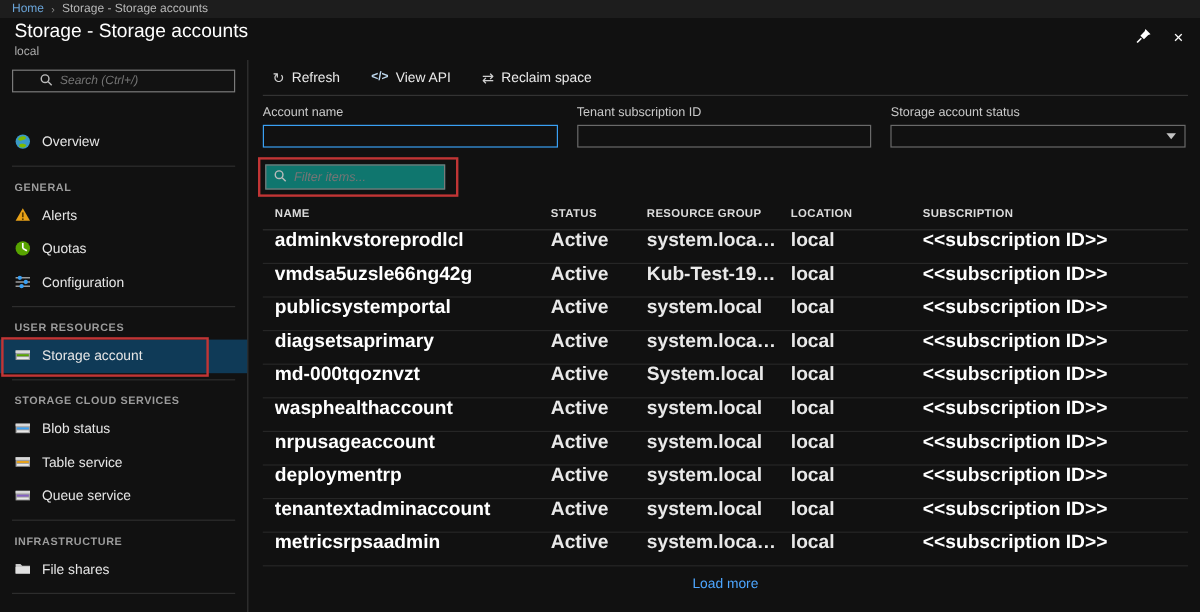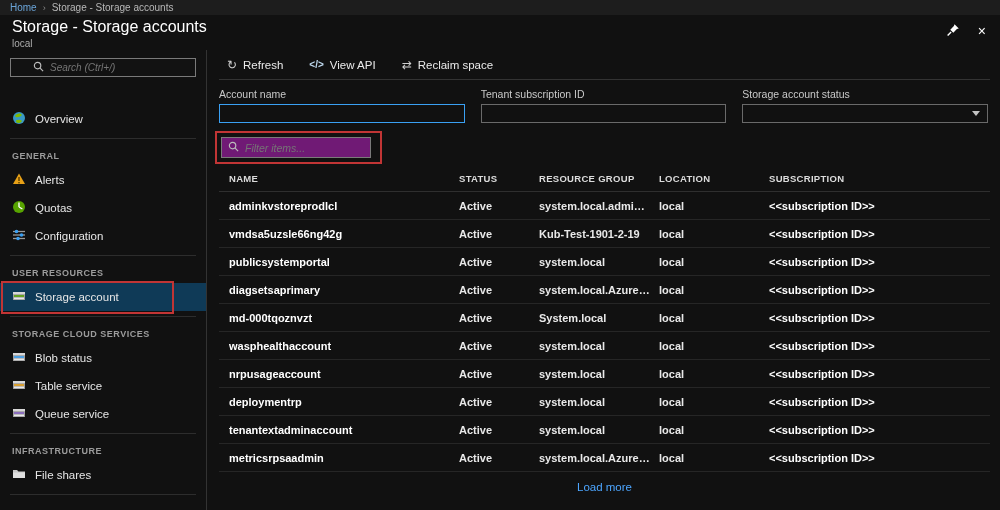--- a/index.html
+++ b/index.html
@@ -50,28 +50,28 @@
   .filters{display:flex;gap:16px;padding:8px 2px 6px 0;}
   .filter-col{flex:1;min-width:0;}
   .filter-label{font-size:10.5px;color:#c9c9c9;margin-bottom:4px;}
   .filter-input{width:100%;height:19px;border:1px solid #6a6a6a;background:transparent;color:#eee;padding:0 6px;font-size:11px;outline:0;font-family:"Liberation Sans",sans-serif;}
   .filter-input.focused{border-color:var(--accent-blue);}
   .select-box{width:100%;height:19px;border:1px solid #6a6a6a;display:flex;align-items:center;justify-content:flex-end;padding:0 7px;cursor:pointer;}
   .chevron{width:0;height:0;border-left:4px solid transparent;border-right:4px solid transparent;border-top:5px solid #c4c4c4;}
 
   
   .filter-items-wrap{position:relative;margin:8px 0 0 2px;width:150px;}
-  .filter-items-box{height:21px;border:1px solid #7a7a7a;display:flex;align-items:center;gap:6px;padding:0 6px;background:#701a75;}
+  .filter-items-box{height:21px;border:1px solid #7a7a7a;display:flex;align-items:center;gap:6px;padding:0 6px;background:#0f766e;}
   .filter-items-box input{background:transparent;border:0;outline:0;color:#ccc;font-style:italic;font-size:10.5px;width:100%;font-family:"Liberation Sans",sans-serif;}
   .red-box{position:absolute;top:-6px;left:-6px;right:-11px;bottom:-6px;border:2px solid var(--annotation-red);pointer-events:none;}
 
   
   .table{margin-top:8px;flex:1;display:flex;flex-direction:column;min-height:0;}
   .thead{display:flex;height:26px;align-items:center;border-bottom:1px solid #2f2f2f;padding-left:10px;font-size:9.5px;font-weight:bold;color:#dcdcdc;letter-spacing:.3px;}
-  .trow{display:flex;height:28px;align-items:center;border-bottom:1px solid #262626;padding-left:10px;font-size:11px;cursor:pointer;}
+  .trow{display:flex;height:28px;align-items:flex-start;border-bottom:1px solid #262626;padding-left:10px;font-size:16px;cursor:pointer;}
   .col{overflow:hidden;white-space:nowrap;text-overflow:ellipsis;padding-right:8px;}
   .col-name{width:230px;font-weight:bold;color:#fff;}
   .col-status{width:80px;font-weight:bold;color:#e9e9e9;}
   .col-rg{width:120px;font-weight:bold;color:#e9e9e9;}
   .col-loc{width:110px;font-weight:bold;color:#e9e9e9;}
   .col-sub{flex:1;font-weight:bold;color:#fff;}
   .thead .col{font-weight:bold;color:#dcdcdc;}
   .load-more-row{height:30px;display:flex;align-items:center;justify-content:center;}
   .load-more{color:var(--link-blue);font-size:11.5px;cursor:pointer;}
 </style>

